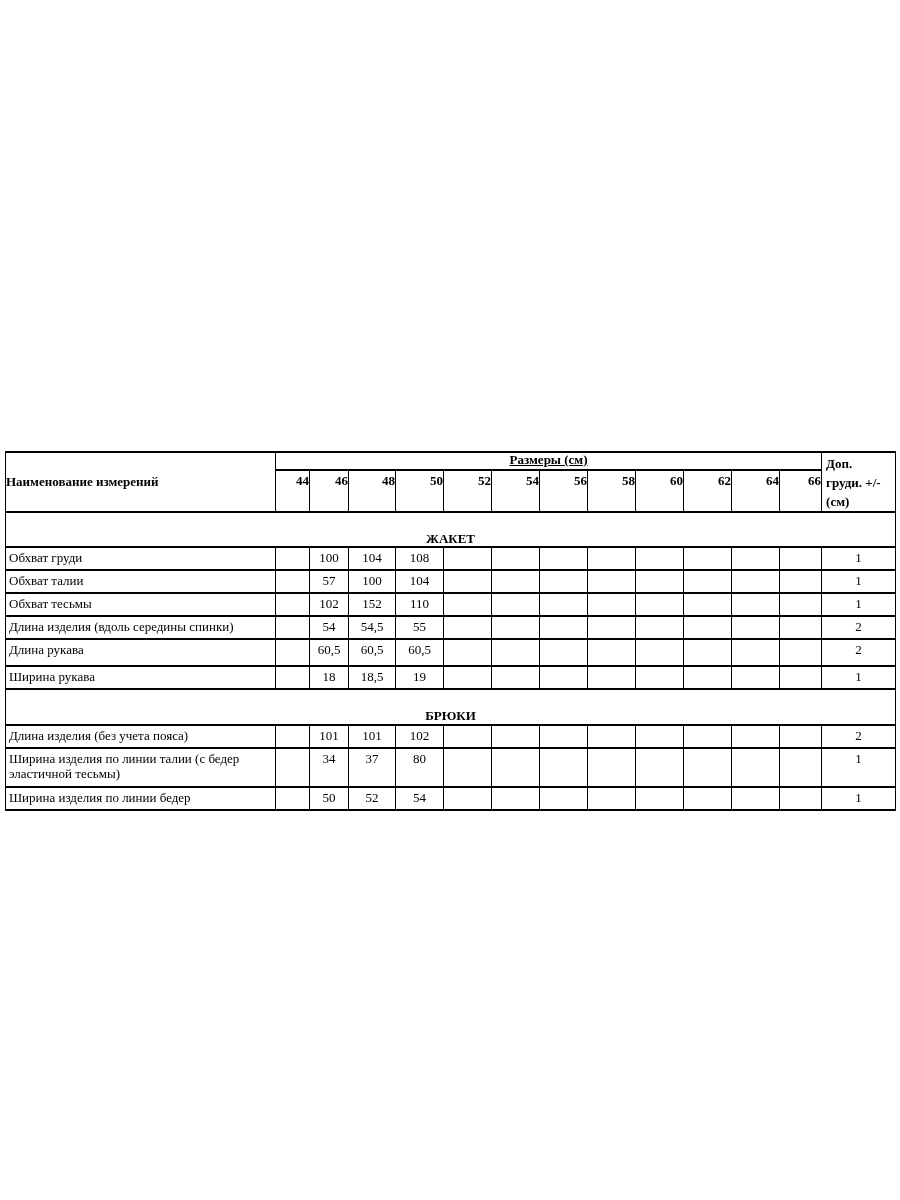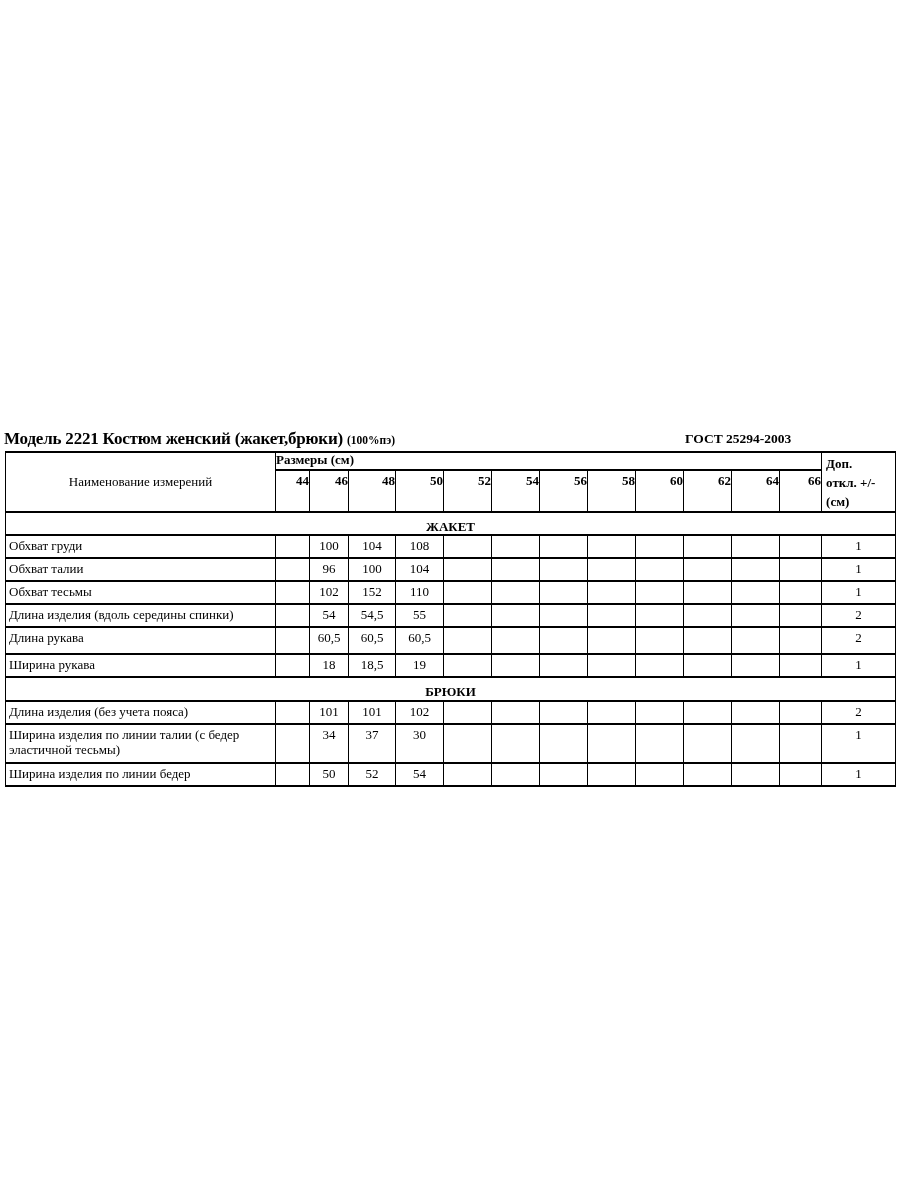--- a/index.html
+++ b/index.html
@@ -10,40 +10,35 @@
   .title-main{font-weight:bold;font-size:17px;letter-spacing:-0.2px;}
   .title-comp{font-weight:bold;font-size:11.5px;}
   .gost{position:absolute;left:681px;top:2px;font-weight:bold;font-size:13.5px;}
 
   table.size-table{position:absolute;left:5px;top:451px;width:890px;border-collapse:collapse;table-layout:fixed;}
   td{border:1px solid #000;border-top-width:2px;border-bottom-width:2px;
      vertical-align:top;font-size:13px;line-height:1.18;padding:0;overflow:hidden;
      font-family:"Liberation Serif",serif;}
   td.lbl{text-align:left;padding:2px 2px 0 3px;}
   td.val{text-align:center;padding-top:2px;}
-  td.name-h{text-align:center;vertical-align:middle;font-weight:normal;}
-  td.sizes-h{font-weight:bold;line-height:14px;}
+  td.name-h{vertical-align:middle;font-weight:bold;}
+  td.sizes-h{text-align:center;font-weight:bold;line-height:14px;text-decoration:underline;}
   td.size-col-h{text-align:right;font-weight:bold;padding-top:2px;}
   td.tol-h{font-weight:bold;padding:1px 0 0 4px;}
   td.tol-h span{display:block;line-height:19px;white-space:nowrap;}
-  tr.section td{text-align:center;font-weight:bold;padding-top:6px;}
+  tr.section td{text-align:center;font-weight:bold;padding-top:18px;}
 
   tr.h15{height:15px;} tr.h38{height:38px;} tr.h19{height:19px;}
   tr.h23{height:23px;} tr.h27{height:27px;} tr.h39{height:39px;}
 </style>
 </head>
 <body>
 
 <div class="page">
 
-  <div class="titlebar">
-    <span class="title-main">Модель 2221 Костюм женский (жакет,брюки)</span>
-    <span class="title-comp">(100%пэ)</span>
-    <span class="gost">ГОСТ 25294-2003</span>
-  </div>
 
   <table class="size-table">
     <colgroup>
       <col style="width:270px">
         <col style="width:34px">
         <col style="width:39px">
       <col style="width:47px">
         <col style="width:48px">
         <col style="width:48px">
       <col style="width:48px">
@@ -54,21 +49,21 @@
         <col style="width:48px">
       <col style="width:42px">
         <col style="width:74px">
     </colgroup>
     <tbody>
         <tr class="h15">
       <td class="name-h" rowspan="2">Наименование измерений</td>
       <td class="sizes-h" colspan="12">Размеры (см)</td>
       <td class="tol-h" rowspan="2">
         <span>Доп.</span>
-        <span>откл. +/-</span>
+        <span>груди. +/-</span>
         <span>(см)</span>
       </td>
     </tr>
     <tr class="h38">
       <td class="size-col-h">44</td>
       <td class="size-col-h">46</td>
       <td class="size-col-h">48</td>
       <td class="size-col-h">50</td>
       <td class="size-col-h">52</td>
       <td class="size-col-h">54</td>
@@ -97,21 +92,21 @@
       <td class="val"></td>
       <td class="val"></td>
       <td class="val"></td>
       <td class="val"></td>
       <td class="val">1</td>
     </tr>
 
     <tr class="h23">
       <td class="lbl">Обхват талии</td>
       <td class="val"></td>
-      <td class="val">96</td>
+      <td class="val">57</td>
       <td class="val">100</td>
       <td class="val">104</td>
       <td class="val"></td>
       <td class="val"></td>
       <td class="val"></td>
       <td class="val"></td>
       <td class="val"></td>
       <td class="val"></td>
       <td class="val"></td>
       <td class="val"></td>
@@ -205,21 +200,21 @@
       <td class="val"></td>
       <td class="val"></td>
       <td class="val">2</td>
     </tr>
 
     <tr class="h39">
       <td class="lbl">Ширина изделия по линии талии (с бедер эластичной тесьмы)</td>
       <td class="val"></td>
       <td class="val">34</td>
       <td class="val">37</td>
-      <td class="val">30</td>
+      <td class="val">80</td>
       <td class="val"></td>
       <td class="val"></td>
       <td class="val"></td>
       <td class="val"></td>
       <td class="val"></td>
       <td class="val"></td>
       <td class="val"></td>
       <td class="val"></td>
       <td class="val">1</td>
     </tr>

